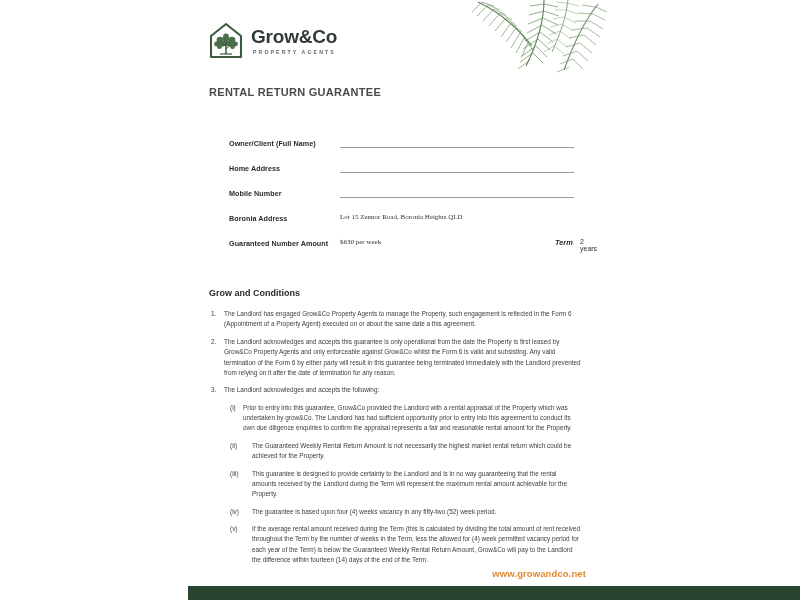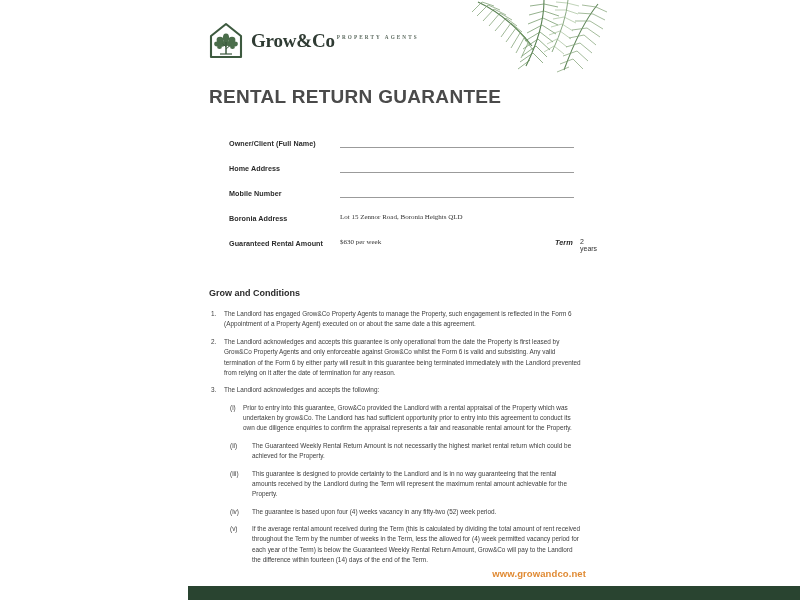--- a/index.html
+++ b/index.html
@@ -40,23 +40,22 @@
     align-items: center;
     gap: 7px;
   }
   .logo-mark {
     width: 36px;
     height: 38px;
     flex: 0 0 auto;
   }
   .logo-text {
     display: flex;
-    flex-direction: row;
+    flex-direction: column;
     justify-content: center;
-    font-family: Liberation Serif, serif;
   }
   .logo-name {
     font-size: 19px;
     font-weight: 600;
     color: #2f3b33;
     letter-spacing: -0.2px;
     line-height: 1.05;
   }
   .logo-sub {
     font-size: 5.2px;
@@ -65,21 +64,21 @@
     font-weight: 600;
     margin-top: 3px;
     padding-left: 2px;
   }
 
   
   .doc-title {
     position: absolute;
     left: 209px;
     top: 86px;
-    font-size: 19px;
+    font-size: 11px;
     font-weight: bold;
     color: #4a4a4a;
     letter-spacing: 0.3px;
   }
 
   
   .form-area {
     position: absolute;
     left: 229px;
     top: 137px;
@@ -306,21 +305,21 @@
     </div>
 
     <div class="field-row">
       <div class="field-label">Boronia Address</div>
       <div class="field-value-wrap">
         <div class="field-value">Lot 15 Zennor Road, Boronia Heights QLD</div>
       </div>
     </div>
 
     <div class="field-row">
-      <div class="field-label">Guaranteed Rental Amount</div>
+      <div class="field-label">Guaranteed Number Amount</div>
       <div class="field-value-wrap">
         <div class="field-value">$630 per week</div>
         <div class="term-label">Term</div>
         <div class="term-value">2 years</div>
       </div>
     </div>
 
   </div>
 
   <div class="terms">

